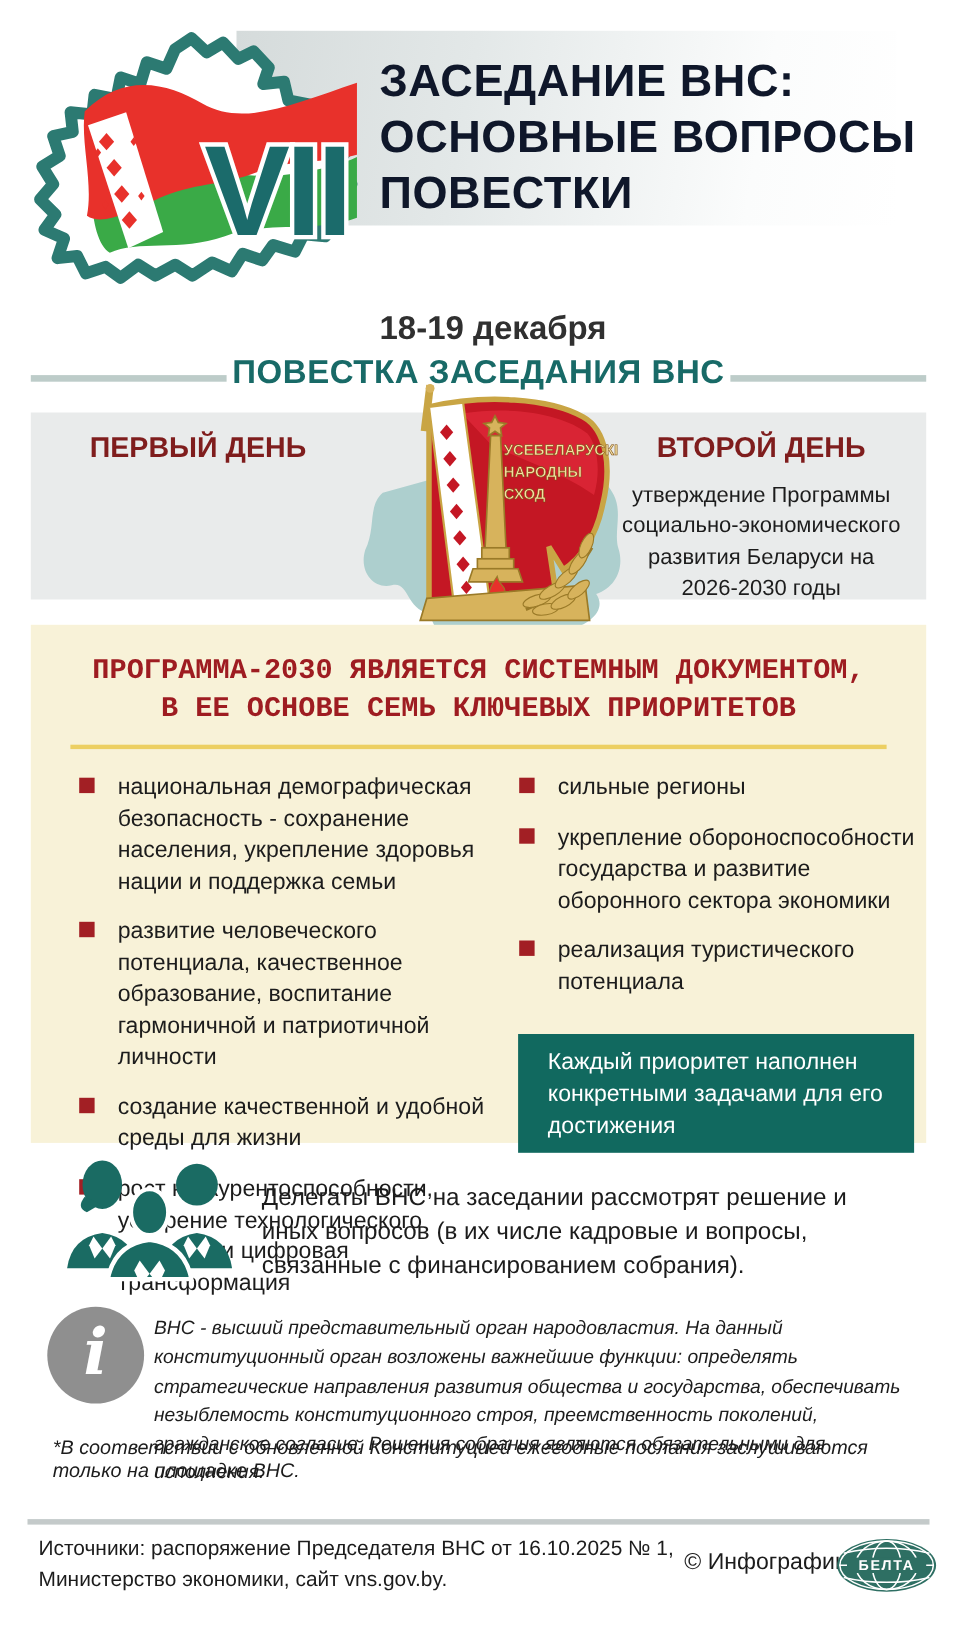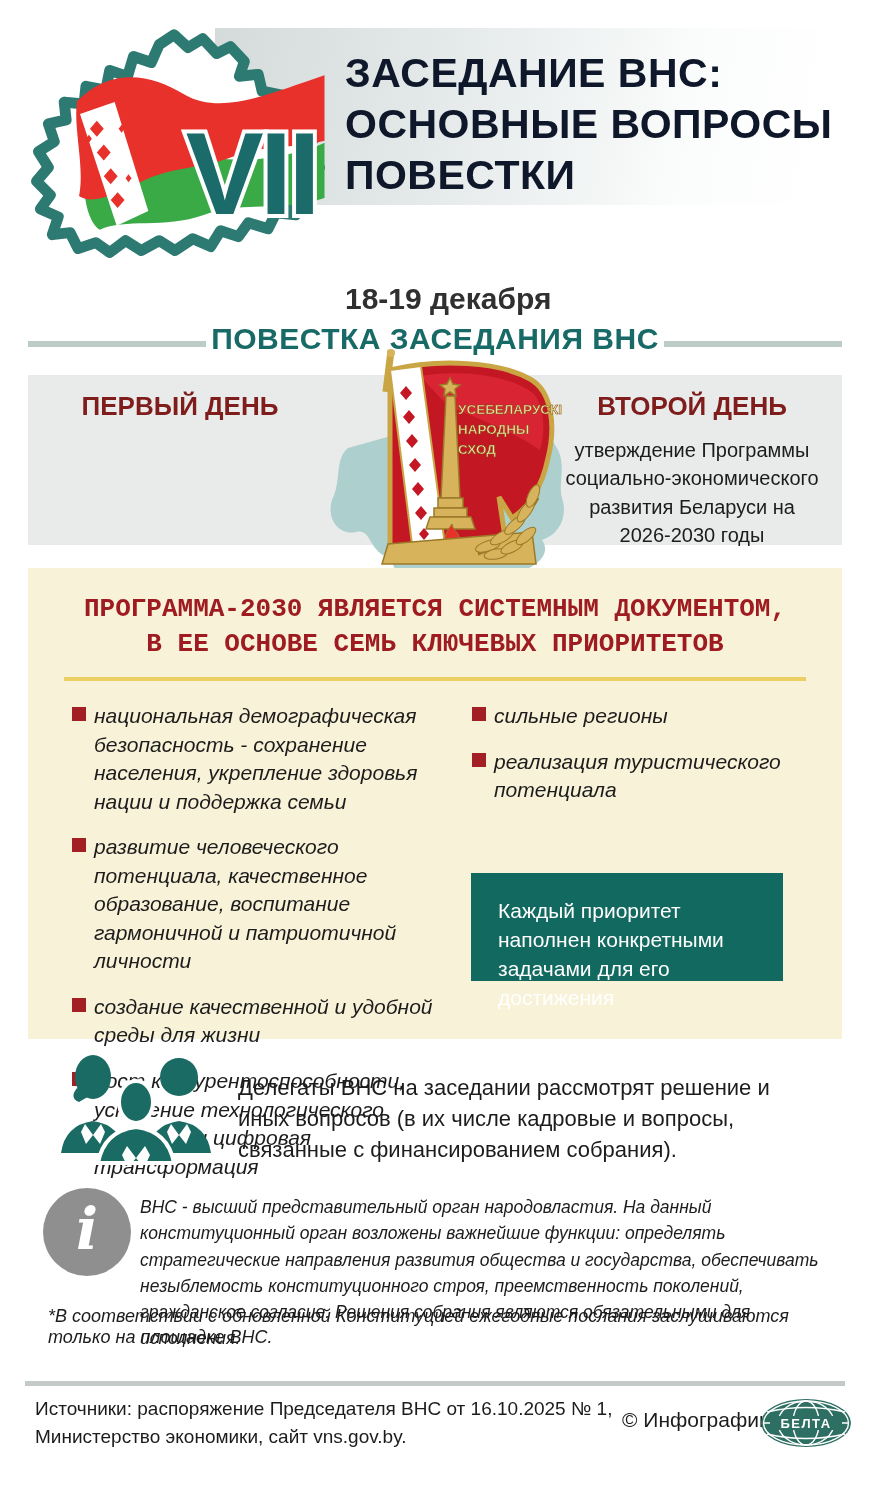--- a/index.html
+++ b/index.html
@@ -33,24 +33,24 @@
   .badge-svg{left:328px;top:348px;width:238px;height:235px;}
 
   
   .cream-box{left:28px;top:568px;width:814px;height:471px;background:#f8f2d8;}
   .prio-title{left:28px;top:592px;width:814px;text-align:center;font-size:26px;
     line-height:35px;font-weight:bold;color:#9e1c21;font-family:Liberation Mono, monospace;}
   .yellow-divider{left:64px;top:677px;width:742px;height:4px;background:#eccf62;}
   .bullets{font-size:21px;line-height:1.36;}
   .bullets-left{left:72px;top:702px;width:378px;}
   .bullets-right{left:472px;top:702px;width:372px;}
-  .bullet-item{display:flex;gap:8px;margin-bottom:17px;font-style:italic;}
+  .bullet-item{display:flex;gap:21px;margin-bottom:17px;}
   .bullet-sq{width:14px;height:14px;background:#a21f24;margin-top:5px;flex:none;}
-  .note-box{left:471px;top:873px;width:312px;height:108px;background:#11695f;color:#ffffff;
-    font-size:21px;line-height:1.38;padding:24px 28px 0 27px;box-sizing:border-box;}
+  .note-box{left:471px;top:940px;width:360px;height:108px;background:#11695f;color:#ffffff;
+    font-size:21px;line-height:1.38;padding:12px 28px 0 27px;box-sizing:border-box;}
 
   
   .people-svg{left:55px;top:1050px;width:162px;height:115px;}
   .delegates-text{left:238px;top:1072px;width:582px;font-size:22px;line-height:1.42;}
 
   
   .info-circle{left:43px;top:1188px;width:88px;height:88px;border-radius:50%;background:#8f8f8f;
     display:flex;align-items:center;justify-content:center;}
   .info-glyph{font-family:"DejaVu Serif",serif;font-style:italic;font-weight:bold;
     font-size:58px;color:#ffffff;line-height:1;transform:translateY(-3px);}
@@ -187,20 +187,24 @@
       </div>
     </div>
 
   <div class="abs bullets bullets-right">
 
       <div class="bullet-item">
         <span class="bullet-sq"></span>
         <span>сильные регионы</span>
       </div>
 
+      <div class="bullet-item">
+        <span class="bullet-sq"></span>
+        <span>укрепление обороноспособности государства и развитие оборонного сектора экономики</span>
+      </div>
 
       <div class="bullet-item">
         <span class="bullet-sq"></span>
         <span>реализация туристического потенциала</span>
       </div>
     </div>
 
   <div class="abs note-box">
     <span>Каждый приоритет наполнен конкретными задачами для его достижения</span>
   </div>

